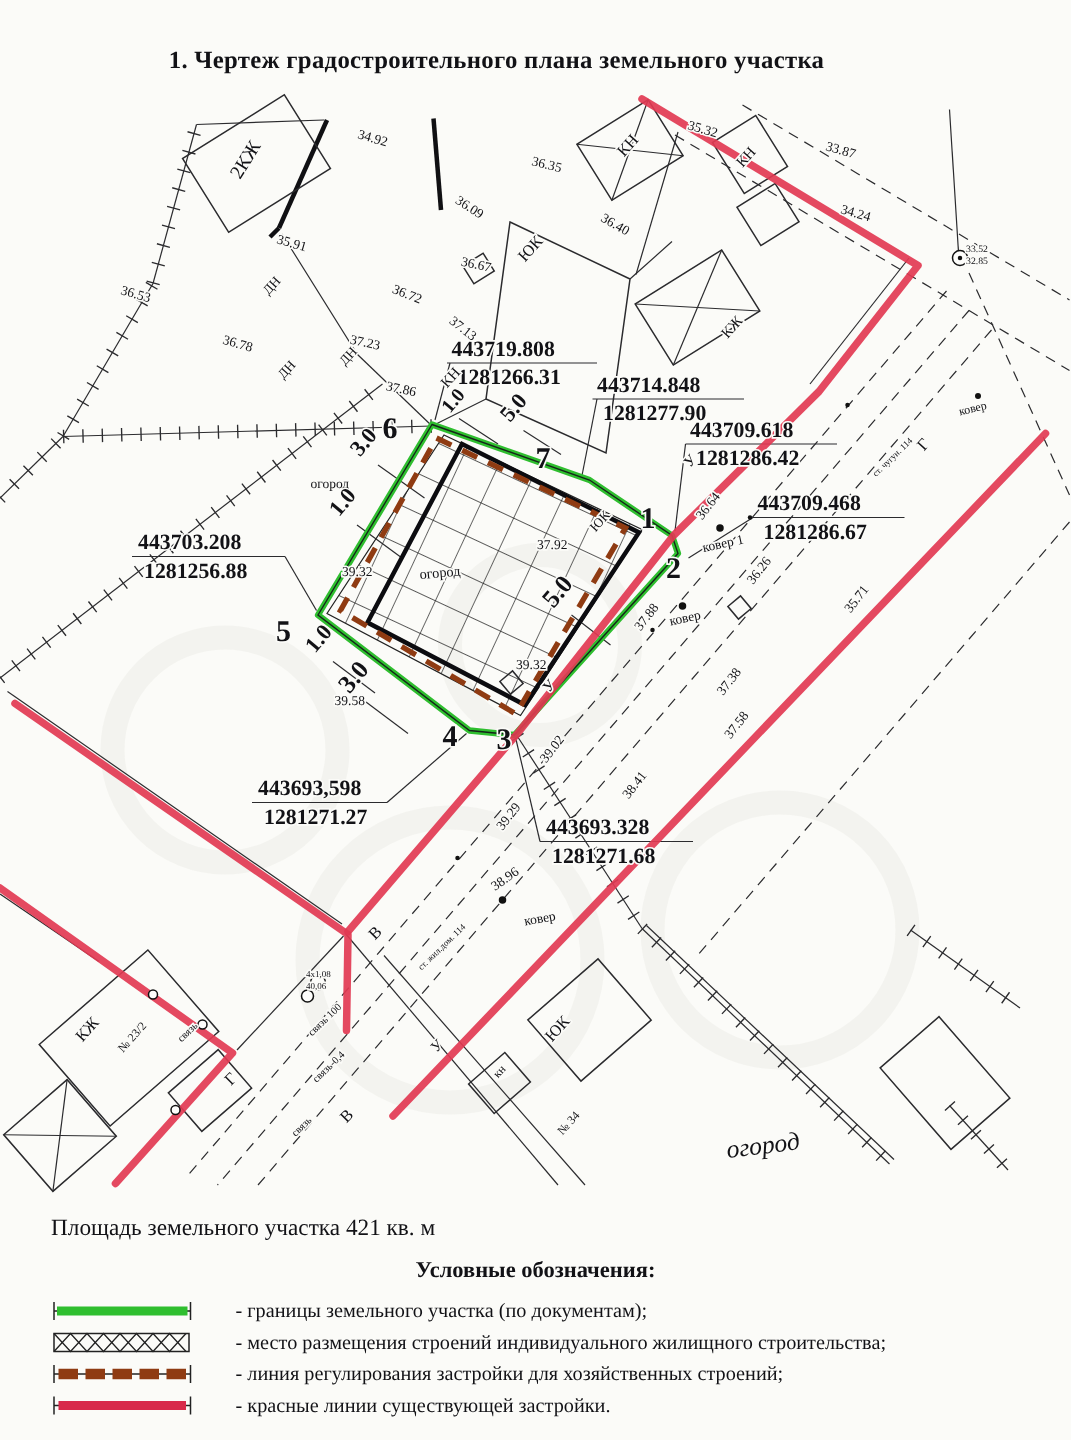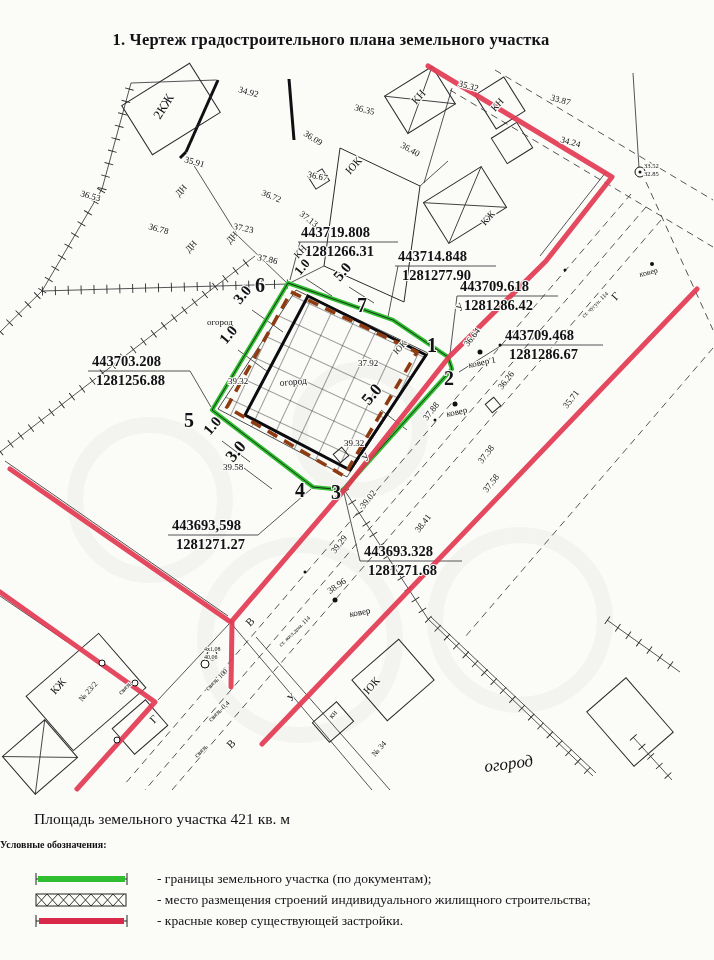--- a/index.html
+++ b/index.html
@@ -22,24 +22,24 @@
   .red{fill:none;stroke:#e23a52;stroke-width:5;stroke-linecap:round;stroke-linejoin:round;opacity:.92}
   .cfill{fill:#111;stroke:none}
   .copen{fill:#fdfdfb;stroke:#111;stroke-width:1}
   .wm{fill:none;stroke:#ededе8;stroke:#ecece7;stroke-width:16;opacity:.55}
   text.lbl{fill:#121216;paint-order:stroke;stroke:#fbfbf8;stroke-width:2.2px;
            font-family:"Liberation Serif","DejaVu Serif",serif}
   text.lblb{font-weight:bold}
   text.lbli{font-style:italic}
   
   .area{position:absolute;top:810px;left:34px;font-weight:normal;font-size:15.5px;z-index:3}
-  .legtitle{position:absolute;top:839px;left:0;width:714px;
-            font-weight:bold;font-size:10px;z-index:3}
+  .legtitle{position:absolute;top:839px;left:0;width:714px;text-align:center;
+            font-weight:bold;font-size:15px;z-index:3}
   .legend{position:absolute;top:866px;left:34px;z-index:3}
-  .lrow{display:flex;align-items:flex-end;height:21px}
+  .lrow{display:flex;align-items:flex-start;height:21px}
   .lswatch{width:95px;flex:0 0 95px;margin-right:28px}
   .ltext{font-size:13.5px;white-space:nowrap}
 </style>
 </head>
 <body>
 
 <div class="title">1.  Чертеж градостроительного плана земельного участка</div>
 
 <svg id="plan" width="714" height="960" viewBox="0 0 714 960" xmlns="http://www.w3.org/2000/svg">
   <defs>
@@ -306,17 +306,26 @@
       <path d="M2 14 L13 2 L24 14 L35 2 L46 14 L57 2 L68 14 L79 2 L90 14" fill="none" stroke="#222" stroke-width="0.9"></path>
       <path d="M2 2 L13 14 L24 2 L35 14 L46 2 L57 14 L68 2 L79 14 L90 2" fill="none" stroke="#222" stroke-width="0.9"></path>
     </svg>
     <span class="ltext">- место размещения строений индивидуального жилищного строительства;</span>
   </div>
   <div class="lrow">
     <svg class="lswatch" width="95" height="16">
       <line x1="2" y1="8" x2="93" y2="8" stroke="#222" stroke-width="1"></line>
       <line x1="2" y1="2" x2="2" y2="14" stroke="#222" stroke-width="1"></line>
       <line x1="93" y1="2" x2="93" y2="14" stroke="#222" stroke-width="1"></line>
+      <line x1="5" y1="8" x2="90" y2="8" stroke="#8f3b12" stroke-width="7" stroke-dasharray="13 5"></line>
+    </svg>
+    <span class="ltext">- линия регулирования застройки для хозяйственных строений;</span>
+  </div>
+  <div class="lrow">
+    <svg class="lswatch" width="95" height="16">
+      <line x1="2" y1="8" x2="93" y2="8" stroke="#222" stroke-width="1"></line>
+      <line x1="2" y1="2" x2="2" y2="14" stroke="#222" stroke-width="1"></line>
+      <line x1="93" y1="2" x2="93" y2="14" stroke="#222" stroke-width="1"></line>
       <line x1="5" y1="8" x2="90" y2="8" stroke="#d8294a" stroke-width="6"></line>
     </svg>
-    <span class="ltext">- красные ковер существующей застройки.</span>
+    <span class="ltext">- красные линии существующей застройки.</span>
   </div>
 </div>
 
 </body></html>

